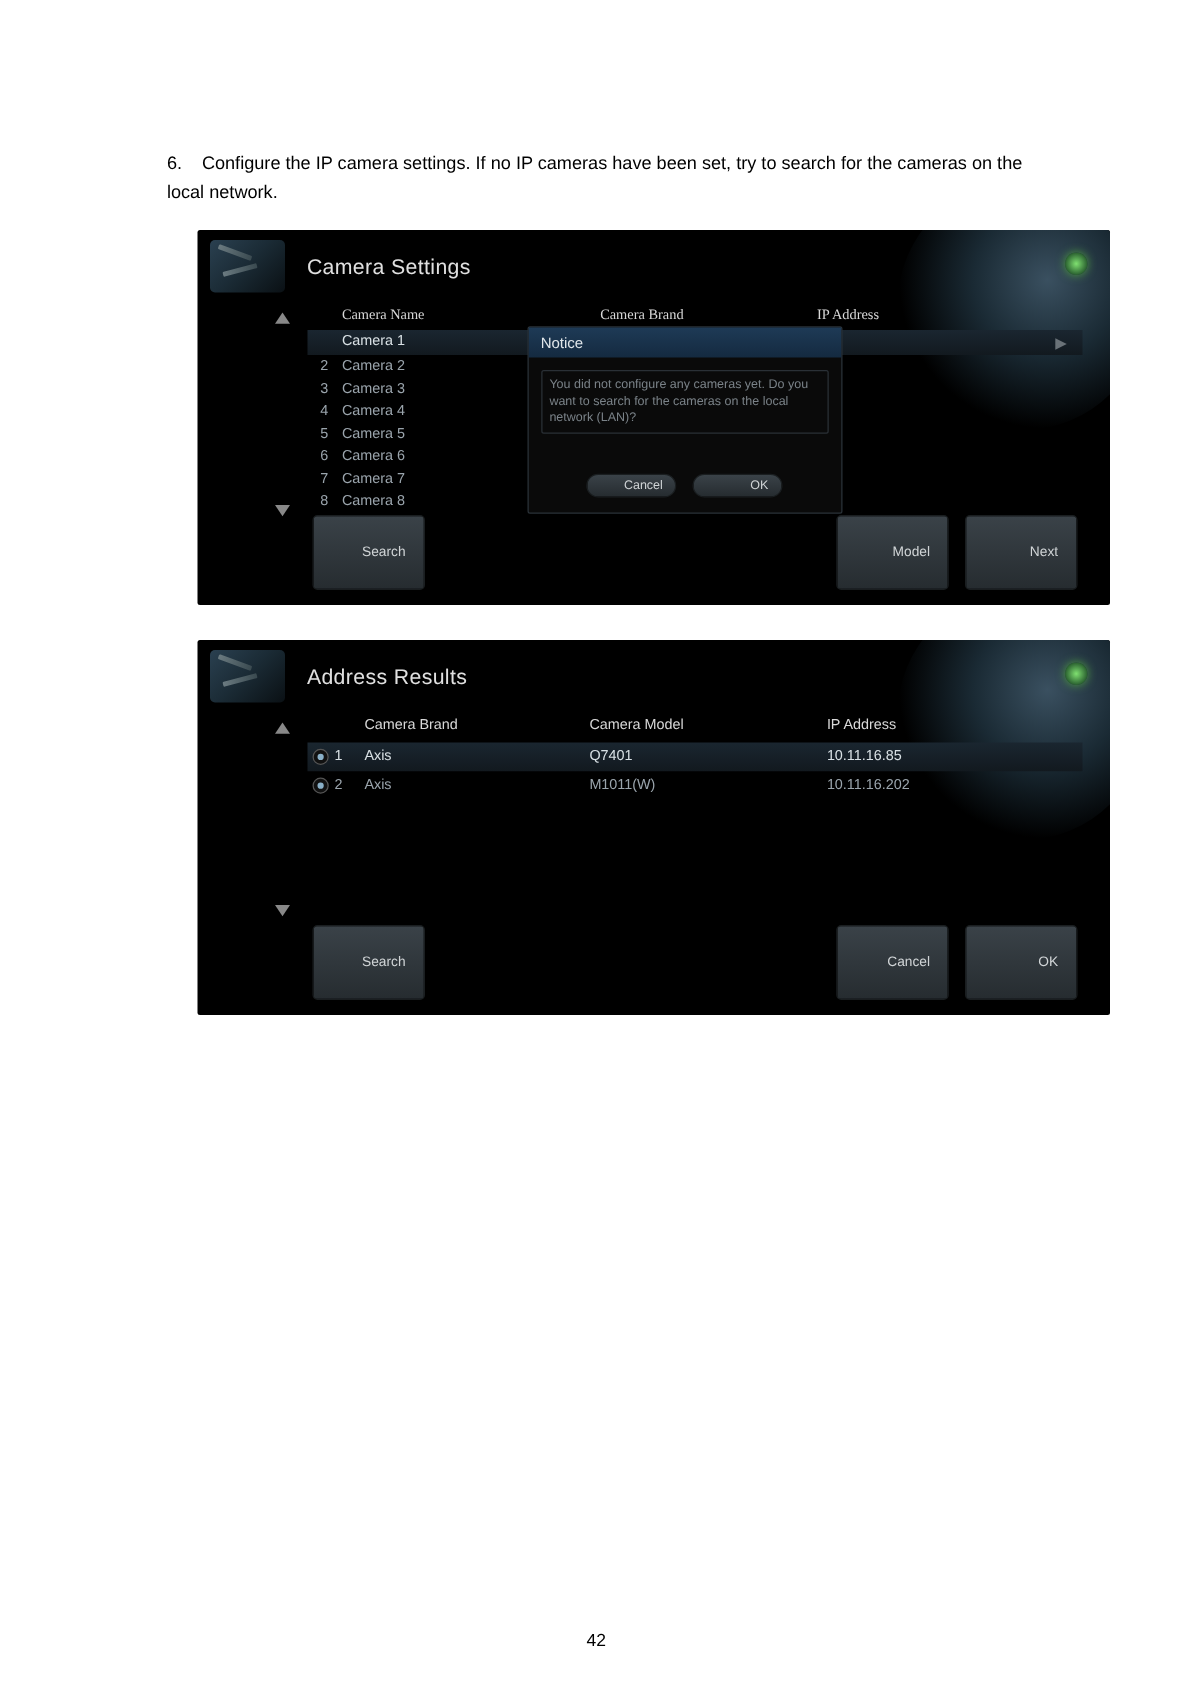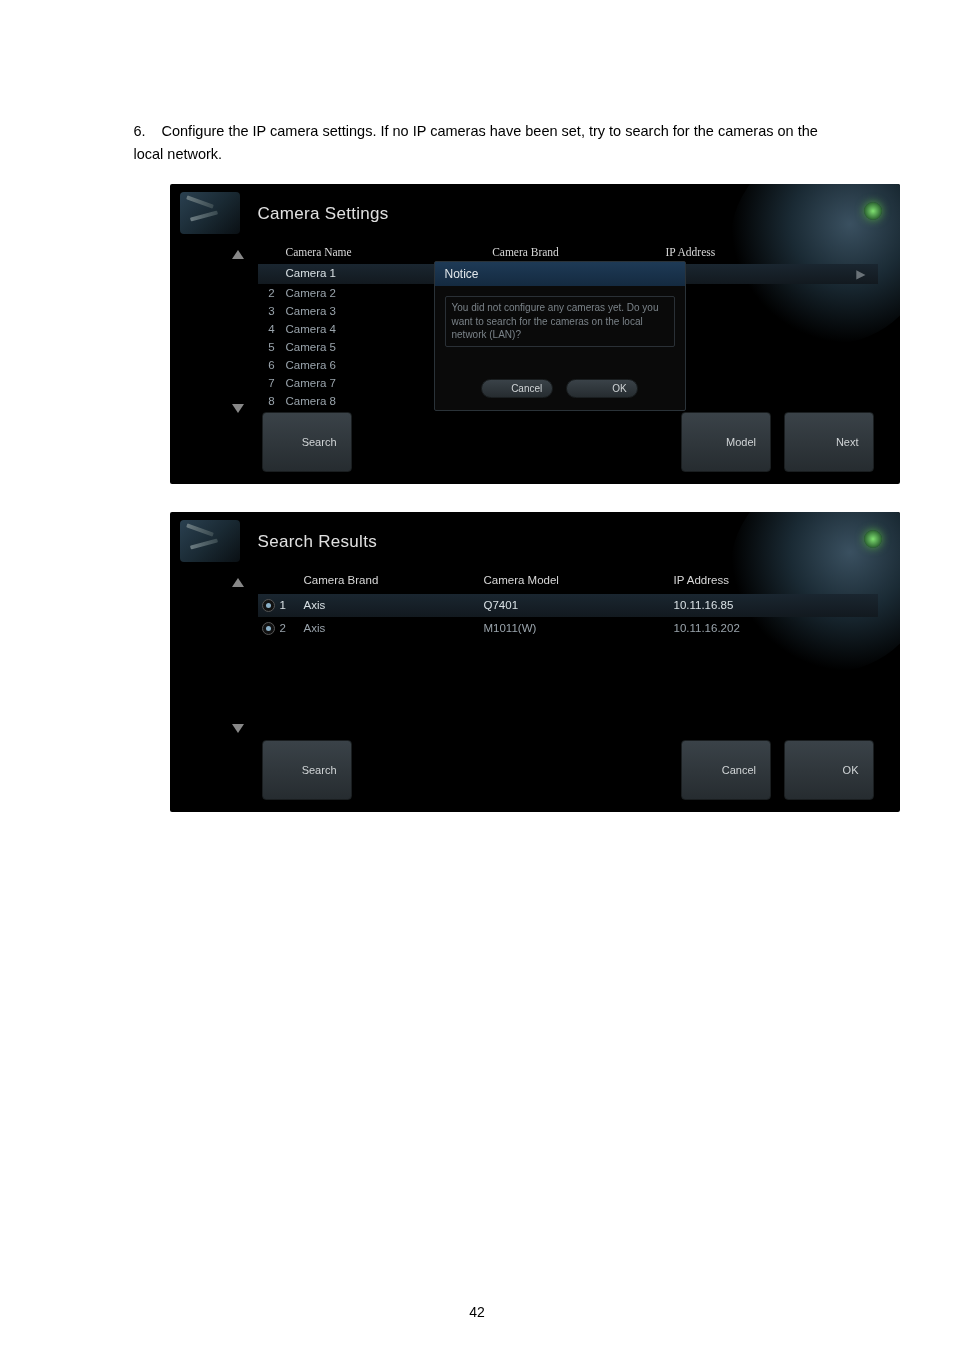--- a/index.html
+++ b/index.html
@@ -1,21 +1,21 @@
 <!DOCTYPE html>
 <html><head>
 <meta charset="utf-8">
 <style>
   html,body{margin:0;padding:0;background:#fff;font-family:Verdana,Geneva,sans-serif;color:#000}
   .page{width:867px;min-height:1350px;margin:0 auto;position:relative;box-sizing:border-box;padding:120px 90px 0 90px}
   .step{font-size:14.5px;line-height:1.6;margin-bottom:18px}
   .step .num{display:inline-block;width:28px;vertical-align:top}
   .step .txt{display:inline}
 
-  .shot{width:730px;height:300px;margin-left:36px;background:#000;position:relative;overflow:hidden;border-radius:2px;margin-bottom:28px}
+  .shot{width:730px;height:300px;margin-left:24px;background:#000;position:relative;overflow:hidden;border-radius:2px;margin-bottom:28px}
   
   .lens{position:absolute;top:-40px;right:-30px;width:200px;height:200px;border-radius:50%;
         background:radial-gradient(circle at 60% 40%,#3a5060 0%,#1a2a34 35%,#000 70%)}
   .lens::after{content:"";position:absolute;width:18px;height:18px;border-radius:50%;
                background:radial-gradient(circle,#7fe070 0%,#2a6030 70%);top:58px;right:48px;box-shadow:0 0 8px #4fa040}
 
   .logo{position:absolute;top:8px;left:10px;width:60px;height:42px;
         background:linear-gradient(135deg,#2a4050 0%,#1a2a34 50%,#0a1014 100%);
         border-radius:4px}
   .logo::before,.logo::after{content:"";position:absolute;background:linear-gradient(90deg,#6a7a80,#3a4a50);height:4px;width:28px;border-radius:1px}
@@ -155,21 +155,21 @@
           <span class="btn wide">Next</span>
         </span>
       </div>
     </div>
   </div>
 
 
   <div class="shot">
     <div class="lens"></div>
     <div class="logo"></div>
-    <div class="title">Search Results</div>
+    <div class="title">Address Results</div>
 
     <div class="panel">
       <span class="tri tri-up"></span>
       <span class="tri tri-dn" style="top:150px"></span>
 
       <div class="sr-hdr">
         <div class="s-rb"></div>
         <div class="s-idx"></div>
         <div class="s-brand">Camera Brand</div>
         <div class="s-model">Camera Model</div>

